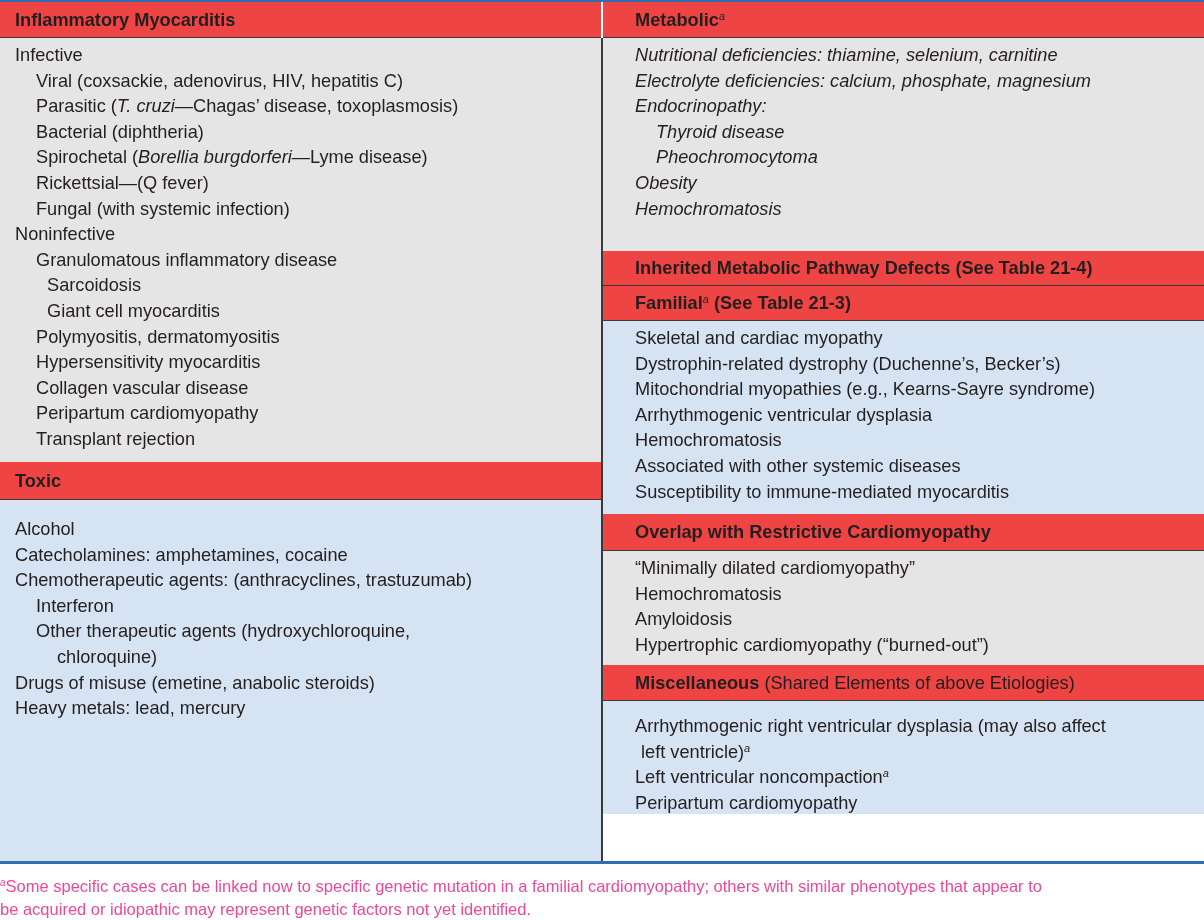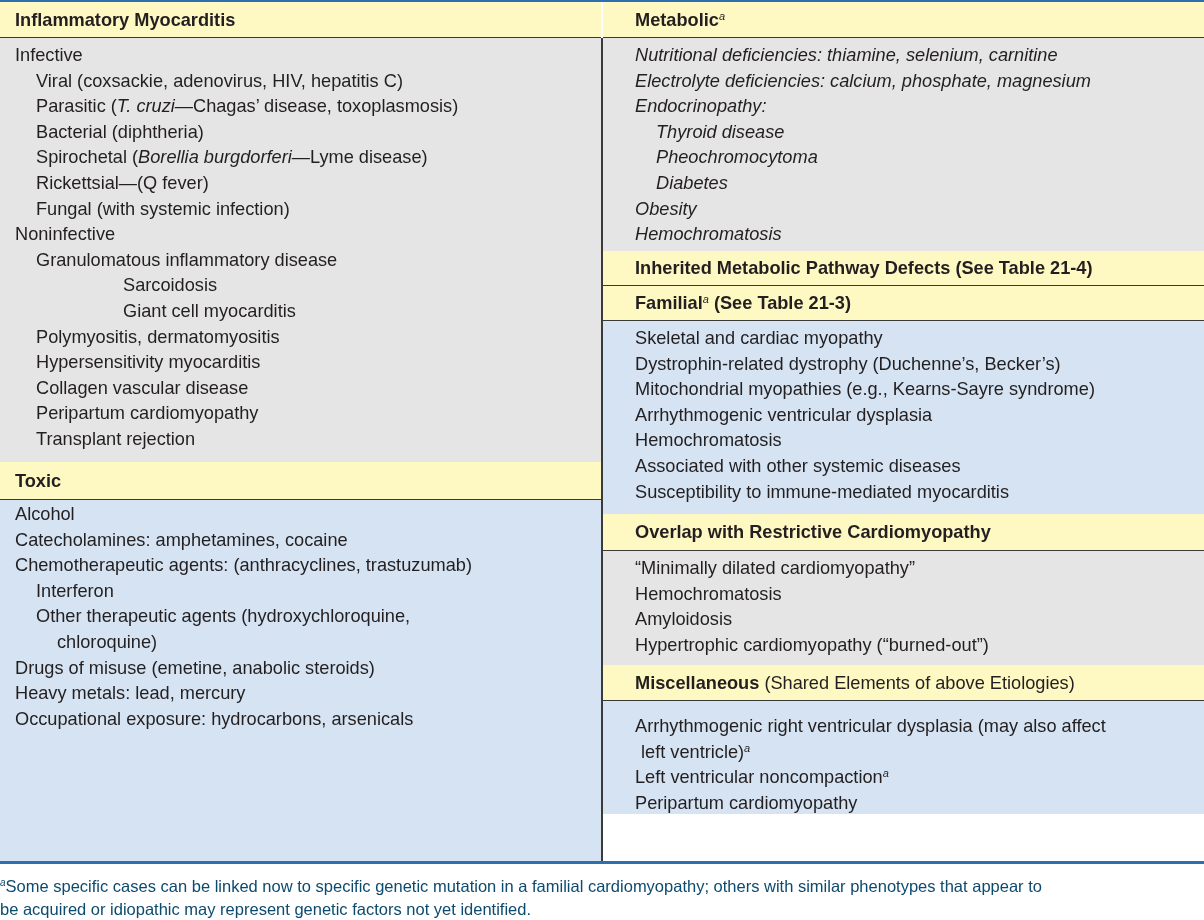--- a/index.html
+++ b/index.html
@@ -5,39 +5,39 @@
   html, body { margin:0; padding:0; background:#ffffff; }
   body { width:1204px; height:920px; position:relative; overflow:hidden;
          font-family:"Liberation Sans", sans-serif; color:#231f20; font-size:18.2px; }
   .table { position:absolute; left:0; top:0; width:1204px; height:864px; }
   .topline { position:absolute; left:0; top:0; width:1204px; height:2px; background:#2d6fb0; }
   .botline { position:absolute; left:0; top:861px; width:1204px; height:3px; background:#2d6fb0; }
   .vdiv { position:absolute; left:601px; top:38px; width:2px; height:823px; background:#3a3a3a; }
   .col { position:absolute; top:2px; }
   .col.left { left:0; width:601px; }
   .col.right { left:603px; width:601px; }
-  .hdr { font-weight:bold; height:36px; line-height:36px; padding-left:15px; background:#fef9c3;
+  .hdr { font-weight:bold; height:36px; line-height:36px; padding-left:15px; background:#ef4444;
          border-bottom:1.5px solid #3a3a3a; box-sizing:border-box; }
   .col.right .hdr { padding-left:32px; }
   .hdr .normal { font-weight:normal; }
   .hdr.tight { height:35px; line-height:35px; }
   sup { font-style:italic; font-weight:normal; font-size:11px; vertical-align:6px; line-height:0; }
   .body { padding:5px 0 6px 0; }
   .light { background:#e5e5e5; }
   .dark { background:#d5e3f2; }
   .item { line-height:25.6px; white-space:nowrap; }
   .col.left .l0 { padding-left:15px; }
   .col.left .l1 { padding-left:36px; }
-  .col.left .l2 { padding-left:77px;margin-left:46px; }
+  .col.left .l2 { padding-left:47px; }
   .col.right .l0 { padding-left:32px; }
   .col.right .l1 { padding-left:53px; }
   .cont { display:block; padding-left:21px; }
   .col.right .cont { padding-left:6px; }
   i { font-style:italic; }
-  .footnote { position:absolute; left:0; top:875px; width:1204px; font-size:16.5px; line-height:23px; color:#0c4a6e; }
+  .footnote { position:absolute; left:0; top:875px; width:1204px; font-size:16.5px; line-height:23px; color:#ec4899; }
   .footnote sup { font-size:10px; vertical-align:6px; }
 </style>
 </head>
 <body>
 
 <div class="table">
   <div class="topline"></div>
 
   <div class="col left">
     <div class="hdr">
@@ -57,43 +57,41 @@
       <div class="item l2">Giant cell myocarditis</div>
       <div class="item l1">Polymyositis, dermatomyositis</div>
       <div class="item l1">Hypersensitivity myocarditis</div>
       <div class="item l1">Collagen vascular disease</div>
       <div class="item l1">Peripartum cardiomyopathy</div>
       <div class="item l1">Transplant rejection</div>
     </div>
     <div class="hdr" style="height:38px;line-height:38px;">
       <span>Toxic</span>
     </div>
-    <div class="body dark" style="height:362px;padding-top:2px;box-sizing:border-box;">
+    <div class="body dark" style="height:362px;padding-top:17px;box-sizing:border-box;">
       <div class="item l0">Alcohol</div>
       <div class="item l0">Catecholamines: amphetamines, cocaine</div>
       <div class="item l0">Chemotherapeutic agents: (anthracyclines, trastuzumab)</div>
       <div class="item l1">Interferon</div>
       <div class="item l1"><span>Other therapeutic agents (hydroxychloroquine,</span><span class="cont">chloroquine)</span></div>
       <div class="item l0">Drugs of misuse (emetine, anabolic steroids)</div>
       <div class="item l0">Heavy metals: lead, mercury</div>
-      <div class="item l0">Occupational exposure: hydrocarbons, arsenicals</div>
     </div>
   </div>
 
   <div class="col right">
     <div class="hdr">
       <span>Metabolic</span><sup>a</sup>
     </div>
     <div class="body light" style="height:213px;box-sizing:border-box;padding-top:5px;font-style:italic;">
       <div class="item l0">Nutritional deficiencies: thiamine, selenium, carnitine</div>
       <div class="item l0">Electrolyte deficiencies: calcium, phosphate, magnesium</div>
       <div class="item l0">Endocrinopathy:</div>
       <div class="item l1">Thyroid disease</div>
       <div class="item l1">Pheochromocytoma</div>
-      <div class="item l1">Diabetes</div>
       <div class="item l0">Obesity</div>
       <div class="item l0">Hemochromatosis</div>
     </div>
     <div class="hdr tight">
       <span>Inherited Metabolic Pathway Defects (See Table 21-4)</span>
     </div>
     <div class="hdr tight">
       <span>Familial</span><sup>a</sup><span> (See Table 21-3)</span>
     </div>
     <div class="body dark" style="height:193px;box-sizing:border-box;padding-top:5px;">

